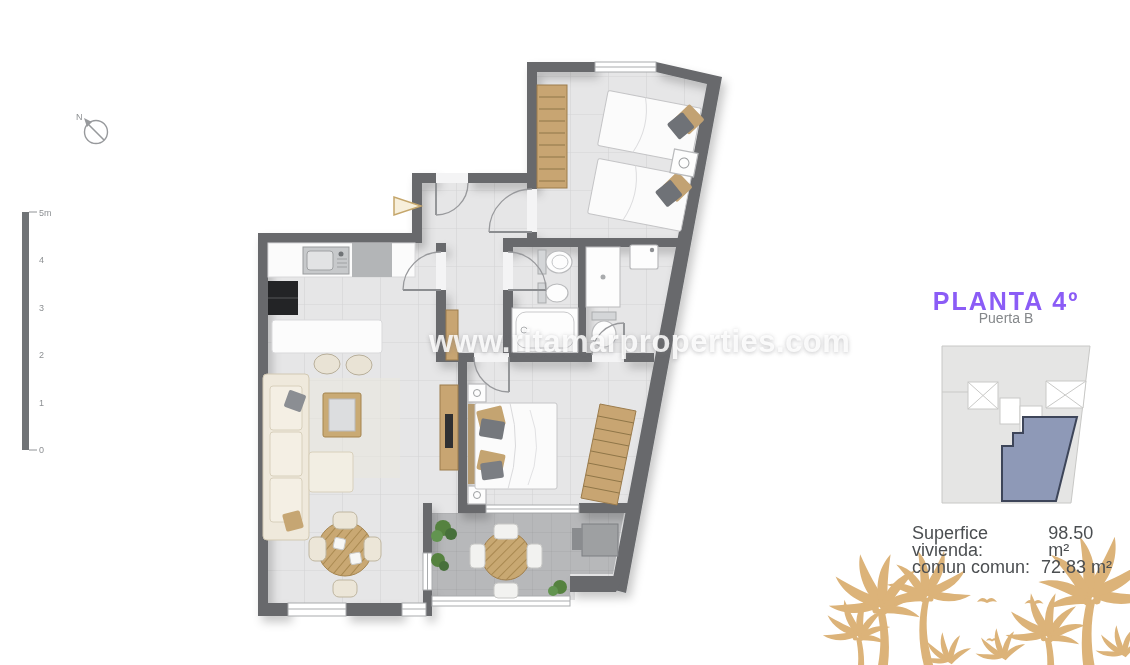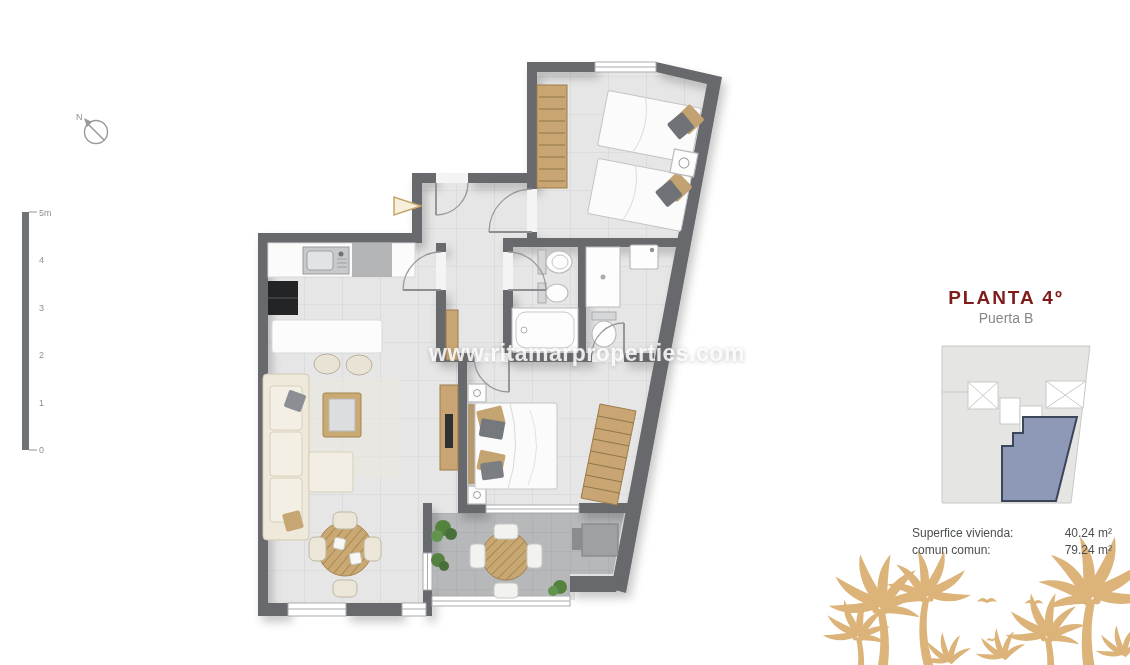--- a/index.html
+++ b/index.html
@@ -9,28 +9,28 @@
   .wood{fill:#c8a572;stroke:#9c7c4c;stroke-width:1;}
   .white-fix{fill:#fdfdfd;stroke:#b9babc;stroke-width:1.2;}
   .cream{fill:#efe9dc;stroke:#d2c9b3;stroke-width:1;}
   .door-arc{fill:none;stroke:#98999c;stroke-width:1.3;}
   .door-leaf{stroke:#8b8d90;stroke-width:1.8;}
   .win{fill:#ffffff;stroke:#a9abad;stroke-width:1;}
   .winline{stroke:#a9abad;stroke-width:1;}
   .thresh{fill:#f4f4f5;}
   .mini-line{stroke:#c9c9c7;stroke-width:1;fill:none;}
   .mini-white{fill:#ffffff;stroke:#c9c9c7;stroke-width:1;}
-  .watermark{position:absolute;left:429px;top:340px;font-size:23px;font-weight:700;
+  .watermark{position:absolute;left:429px;top:324px;font-size:31px;font-weight:700;
     letter-spacing:.5px;color:rgba(255,255,255,.85);white-space:nowrap;
     text-shadow:0 1px 4px rgba(120,120,125,.45);text-align:right;}
   .panel-title{position:absolute;left:900px;top:287px;width:212px;text-align:center;
-    font-size:19px;font-weight:700;letter-spacing:2px;color:#7f1d1d;}
+    font-size:25px;font-weight:700;letter-spacing:2px;color:#8b5cf6;}
   .panel-subtitle{position:absolute;left:900px;top:310px;width:212px;text-align:center;
     font-size:14px;color:#85888b;}
-  .surfaces{position:absolute;left:912px;top:525px;width:200px;font-size:12px;color:#4b4e51;}
+  .surfaces{position:absolute;left:912px;top:525px;width:200px;font-size:18px;color:#4b4e51;}
   .srow{display:flex;justify-content:space-between;line-height:17px;}
   .scale-text{font-size:9px;fill:#8d9093;}
   .compass-text{font-size:9px;fill:#8d9093;}
 </style>
 </head>
 <body>
 
 <div class="stage">
 <svg class="scene" width="1130" height="665" viewBox="0 0 1130 665">
   <defs>
@@ -417,20 +417,20 @@
   </g>
 </svg>
 
 <div class="watermark">www.ritamarproperties.com</div>
 <div class="panel-title">PLANTA 4º</div>
 <div class="panel-subtitle">Puerta B</div>
 
 <div class="surfaces">
   <div class="srow">
     <span>Superfice vivienda:</span>
-    <span>40.24 m²</span>
+    <span>98.50 m²</span>
   </div>
   <div class="srow">
     <span>comun comun:</span>
-    <span>79.24 m²</span>
+    <span>72.83 m²</span>
   </div>
 </div>
 </div>
 
 </body></html>

